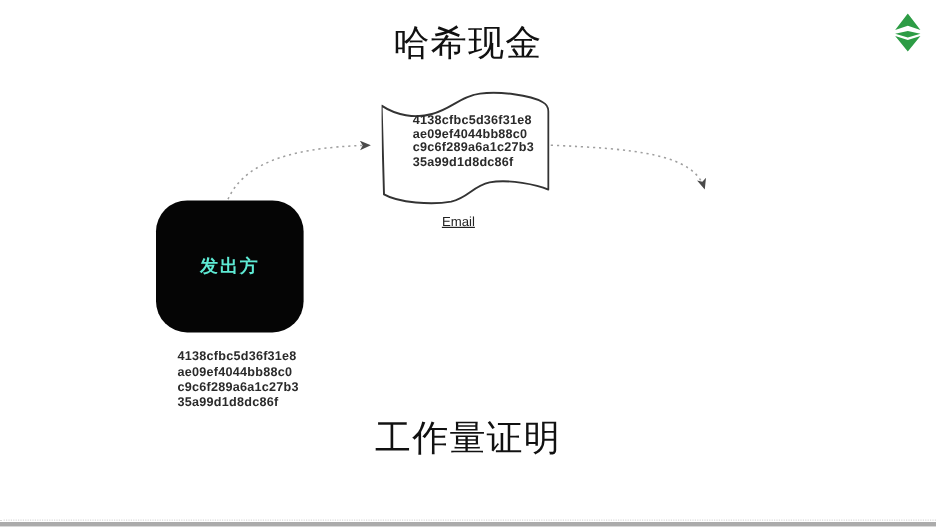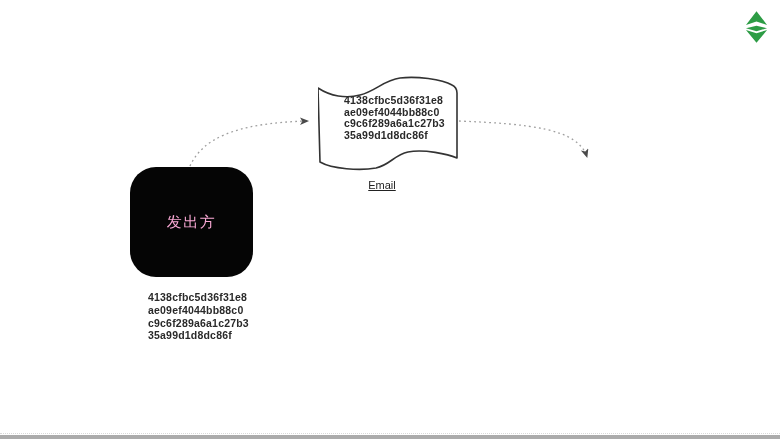--- a/index.html
+++ b/index.html
@@ -26,36 +26,37 @@
     white-space:nowrap;
   }
   .email-caption{
     position:absolute;left:312px;top:179px;width:140px;text-align:center;
     font-size:11px;font-weight:500;color:#222;text-decoration:underline;
   }
   .node{
     position:absolute;width:123px;height:110px;border-radius:26px;background:#050505;
     display:flex;align-items:center;justify-content:center;
   }
-  .node .node-label{color:#f9a8d4;font-size:15px;font-weight:400;letter-spacing:1.5px;}
+  .node .node-label{color:#5eead4;font-size:15px;font-weight:700;letter-spacing:1.5px;}
   .node.sender{left:130px;top:167px;}
   .node.receiver{left:529px;top:168px;}
   .sender-hash{
     position:absolute;left:148px;top:291px;
     font-size:10.5px;line-height:12.8px;font-weight:600;color:#2a2a2a;letter-spacing:0.2px;
     white-space:nowrap;
   }
   .bottom-dotted{position:absolute;left:0;right:0;bottom:5px;border-top:1.5px dotted #d9d9d9;}
   .bottom-bar{position:absolute;left:0;right:0;bottom:0;height:4px;background:#ababab;}
 </style>
 </head>
 <body>
 
 <div class="canvas">
 
+  <h1 class="title">哈希现金</h1>
 
   <div class="logo">
     <svg width="23" height="33" viewBox="0 0 24 34" xmlns="http://www.w3.org/2000/svg">
       <path d="M12,0 L23,14.3 L12,10.8 L1,14.3 Z" fill="#2d9c45"></path>
       <path d="M12,15.3 L23,17.7 L12,21 L1,17.7 Z" fill="#2d9c45"></path>
       <path d="M1,19.7 L12,23 L23,19.7 L12,33 Z" fill="#2d9c45"></path>
     </svg>
   </div>
 
   <svg class="connectors" width="780" height="439" viewBox="0 0 780 439" xmlns="http://www.w3.org/2000/svg">
@@ -87,17 +88,18 @@
   </div>
 
 
   <div class="sender-hash">
     <div>4138cfbc5d36f31e8</div>
     <div>ae09ef4044bb88c0</div>
     <div>c9c6f289a6a1c27b3</div>
     <div>35a99d1d8dc86f</div>
   </div>
 
+  <h2 class="footer-title">工作量证明</h2>
 
   <div class="bottom-dotted"></div>
   <div class="bottom-bar"></div>
 
 </div>
 
 </body></html>

